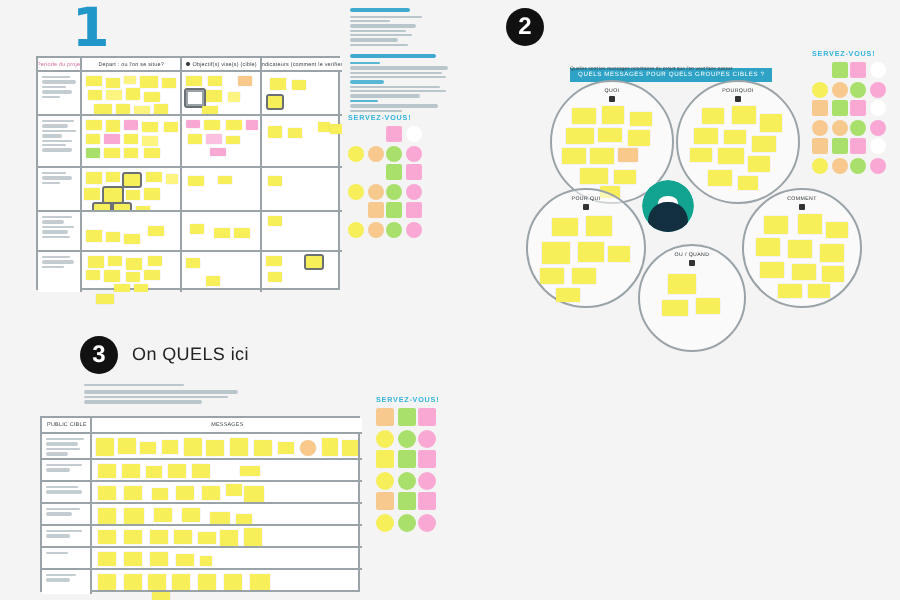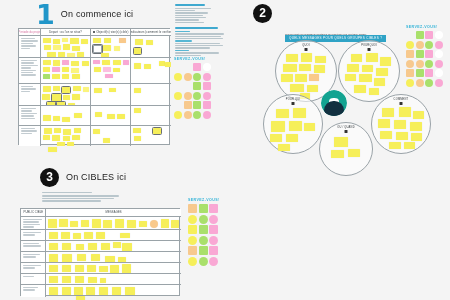--- a/index.html
+++ b/index.html
@@ -133,21 +133,20 @@
 </style>
 </head>
 <body>
 
 <div class="board">
 
   <div class="panel" style="left:18px;top:2px;width:210px;height:145px;">
 
     <div class="panel-head" style="margin-left:18px;height:24px;">
       <span class="badge-num badge-blue">1</span>
-      <span class="panel-title bigger">On commence ici</span>
     </div>
 
     <div style="position:absolute;left:86px;top:22.5px;">
       <span class="teal-banner">OBJECTIFS DE COMMUNICATION</span>
     </div>
 
     <div class="tbl" style="position:absolute;left:0;top:26px;width:152px;height:117px;
                 grid-template-columns:22px 50px 40px 40px;
                 grid-template-rows:7px 22px 26px 22px 20px 20px;">
 
@@ -515,21 +514,21 @@
       <div class="sw o"></div>
       <div class="sw g"></div>
       <div class="sw p"></div>
     </div>
   </div>
 
   <div class="panel" style="left:40px;top:166px;width:190px;height:132px;">
 
     <div class="panel-head" style="height:22px;">
       <span class="badge-circle">3</span>
-      <span class="panel-title bigger">On CIBLES ici</span>
+      <span class="panel-title bigger">On QUELS ici</span>
     </div>
 
     <div style="position:absolute;left:2px;top:26px;width:80px;">
       <div class="microline" style="width:62%;margin-bottom:2px;"></div>
       <div class="microblock">
         <div class="microline" style="width:96%"></div>
         <div class="microline" style="width:90%"></div>
         <div class="microline" style="width:74%"></div>
       </div>
     </div>

